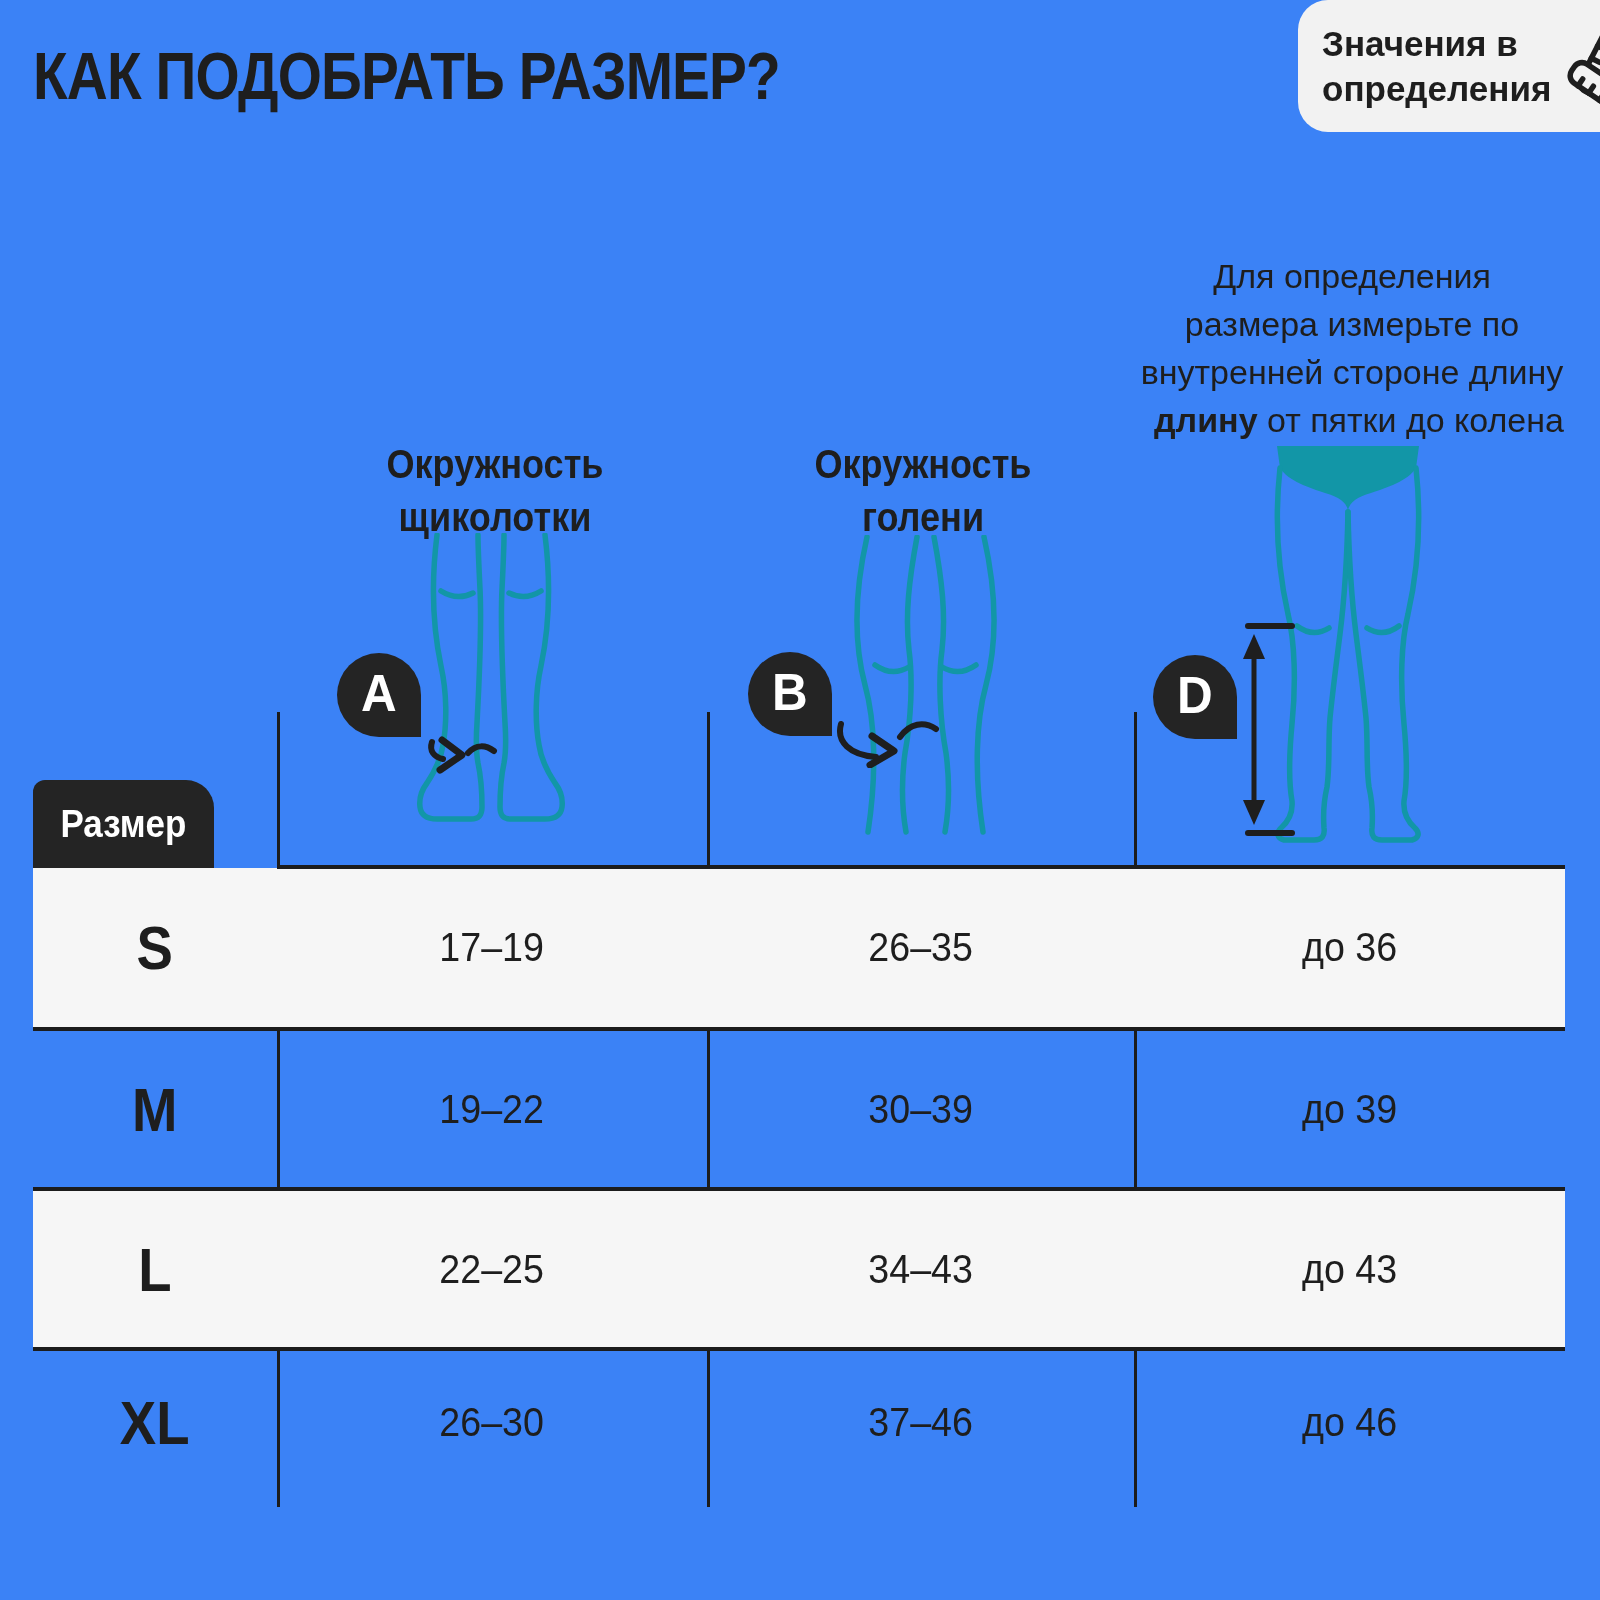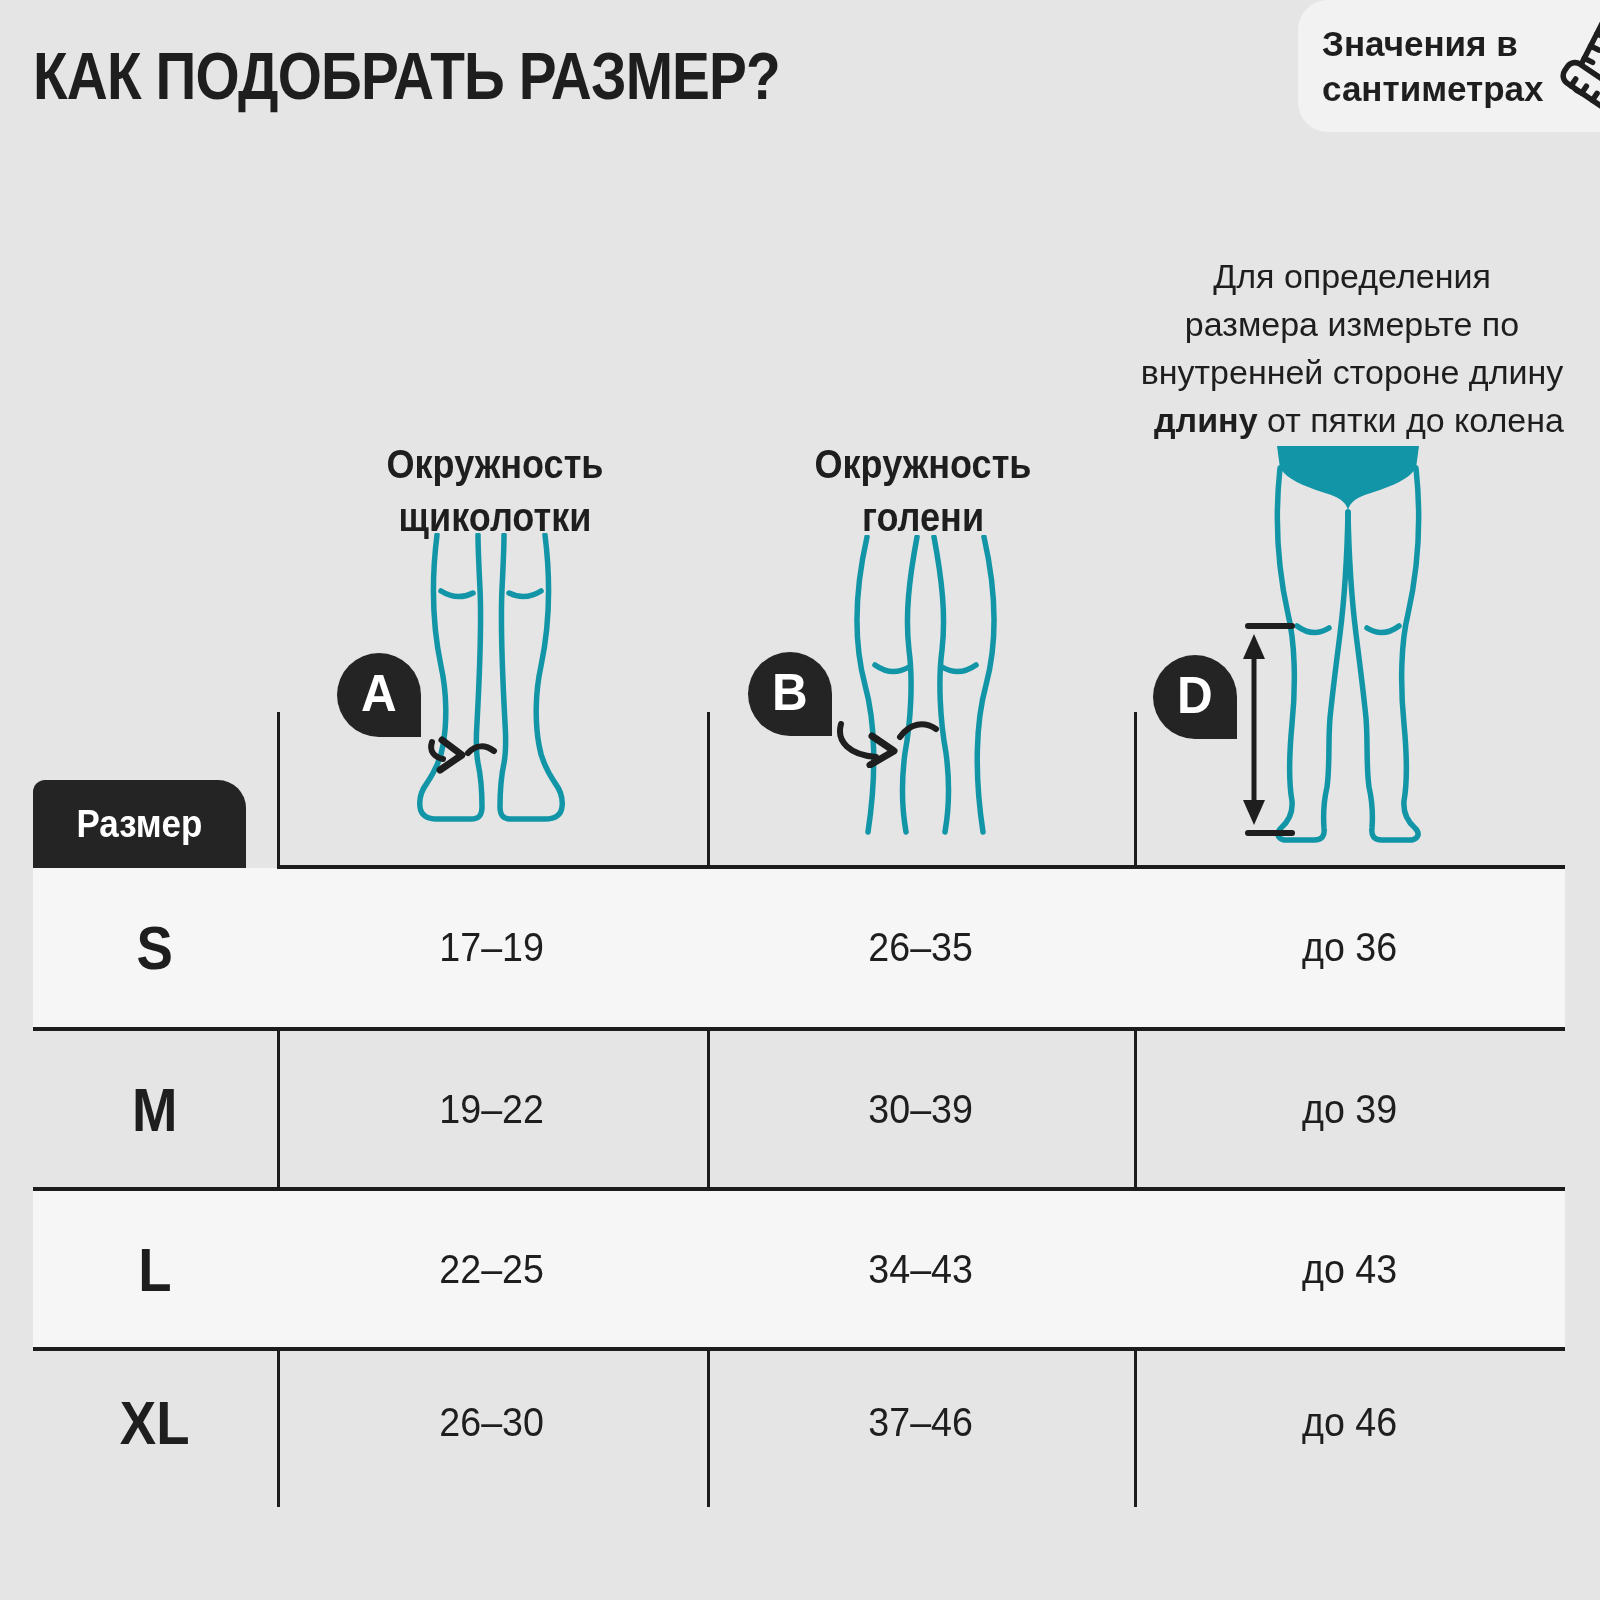--- a/index.html
+++ b/index.html
@@ -1,17 +1,17 @@
 <!DOCTYPE html>
 <html><head>
 <meta charset="utf-8">
 <style>
   html,body{margin:0;padding:0;background:#fff;}
   .canvas{
-    position:relative;width:1600px;height:1600px;background:#e5e5e5;overflow:hidden;
+    position:relative;width:1600px;height:1600px;background:#3b82f6;overflow:hidden;
     font-family:"Liberation Sans","DejaVu Sans",sans-serif;color:#1e1e1e;
   }
   .abs{position:absolute;}
 
   .title{
     left:33px;top:38px;font-size:66px;font-weight:800;letter-spacing:-1px;
     transform:scaleX(.86);transform-origin:left center;white-space:nowrap;
   }
 
   .units-badge{
@@ -39,21 +39,21 @@
     width:84px;height:84px;background:#242424;border-radius:50% 50% 0 50%;
     display:flex;align-items:center;justify-content:center;
     color:#fff;font-size:52px;font-weight:800;
   }
   .bubble span{transform:scaleX(.95) translateY(-2px);}
 
   .vline{width:3px;top:712px;height:795px;background:#1c1c1c;}
   .hline{height:4px;background:#1c1c1c;}
 
   .size-header{
-    left:33px;top:780px;width:213px;height:88px;background:#242424;
+    left:33px;top:780px;width:181px;height:88px;background:#242424;
     border-radius:12px 28px 0 0;display:flex;align-items:center;justify-content:center;
     color:#fff;font-size:38px;font-weight:700;
   }
   .size-header span{transform:scaleX(.92);}
 
   .trow{left:33px;width:1532px;display:flex;align-items:stretch;}
   .trow.alt{background:#f6f6f6;}
   .cell{display:flex;align-items:center;justify-content:center;}
   .cell.size{width:244px;font-size:62px;font-weight:800;}
   .cell.size span{transform:scaleX(.88);}
@@ -66,21 +66,21 @@
 </head>
 <body>
 
 <div class="canvas">
 
   <div class="abs title">КАК ПОДОБРАТЬ РАЗМЕР?</div>
 
   <div class="abs units-badge">
     <div class="txt">
       <div>Значения в</div>
-      <div>сантиметрах</div>
+      <div>определения</div>
     </div>
     <svg width="92" height="104" viewBox="0 0 100 112">
       <g stroke="#1e1e1e" stroke-width="6" stroke-linecap="round" stroke-linejoin="round">
         <g transform="rotate(27 50 45)">
           <rect x="36" y="-6" width="27" height="96" rx="10" fill="#f2f2f2"></rect>
           <path d="M36 10h10M36 25h10M36 40h10M36 55h10M36 70h10" fill="none"></path>
         </g>
         <g transform="rotate(-56 46 78)">
           <rect x="31" y="40" width="25" height="80" rx="10" fill="#f2f2f2"></rect>
           <path d="M31 55h9M31 69h9M31 83h9M31 97h9" fill="none"></path>

